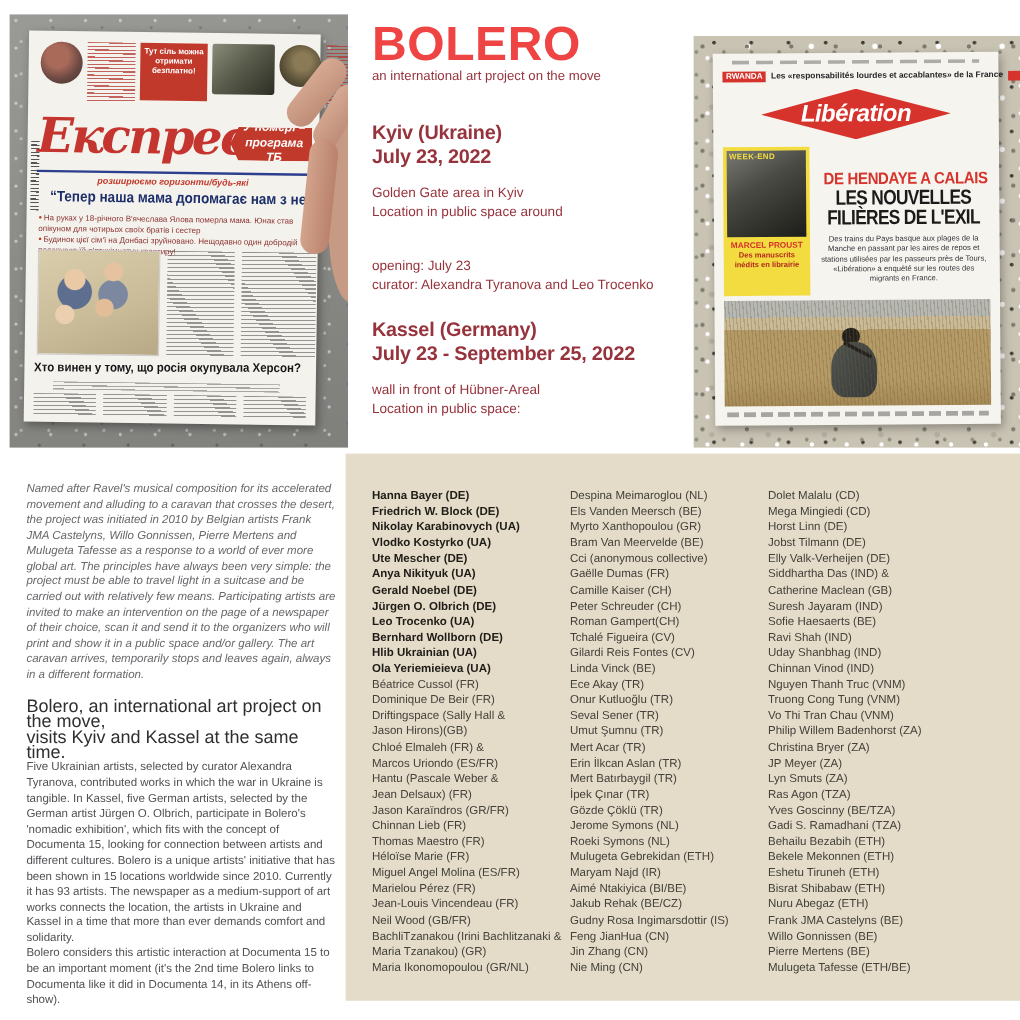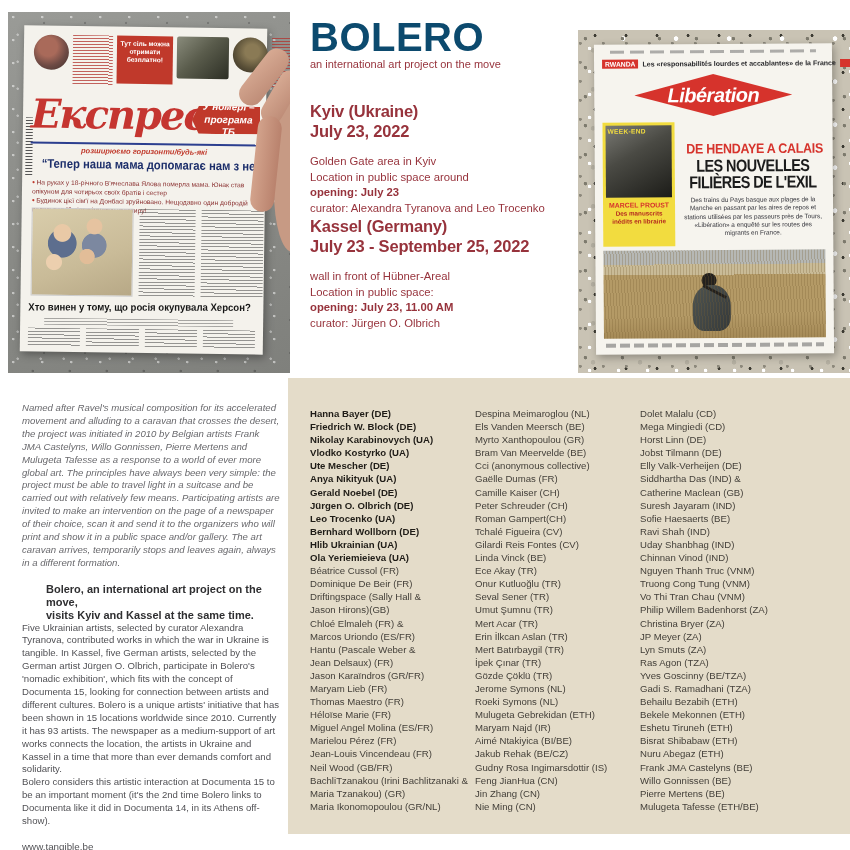--- a/index.html
+++ b/index.html
@@ -67,27 +67,27 @@
   .finger{position:absolute;border-radius:12px;background:linear-gradient(100deg,#d8ab94,#bd8b76);}
   .f1{width:24px;height:66px;right:26px;top:2px;transform:rotate(38deg);}
   .f2{width:22px;height:58px;right:10px;top:26px;transform:rotate(30deg);}
   .thumb{position:absolute;width:24px;height:96px;right:24px;top:74px;border-radius:12px;
     background:linear-gradient(90deg,#d3a38c,#b9826d);transform:rotate(6deg);}
   .palm{position:absolute;right:-18px;top:60px;width:46px;height:150px;border-radius:40% 30% 30% 40%;
     background:#c79a84;}
 
   
   .mid-col{position:absolute;left:310px;top:16px;width:268px;color:var(--accent,#97333c);}
-  .bolero-title{font-weight:bold;font-size:40px;line-height:42px;letter-spacing:.5px;color:#0c4a6e;}
+  .bolero-title{font-weight:bold;font-size:40px;line-height:42px;letter-spacing:.5px;color:#ef4444;}
   .bolero-sub{font-size:11px;margin-top:0;}
   .ev-head{font-weight:bold;font-size:16.5px;line-height:20px;letter-spacing:-.2px;}
   .ev-head.kyiv{margin-top:31px;}
-  .ev-head.kassel{}
+  .ev-head.kassel{margin-top:19px;}
   .ev-body{font-size:11.3px;line-height:15.5px;margin-top:13px;}
-  .bold{font-weight:bold;}
+  .bold{font-weight:normal;margin-top:30px;}
 
   
   .photo-right{position:absolute;left:578px;top:30px;width:272px;height:343px;overflow:hidden;
     background-color:#c9c3b4;
     background-image:
       radial-gradient(circle at 20% 30%,#7e7b6e 0 1.5px,transparent 2px),
       radial-gradient(circle at 70% 60%,#4f4c42 0 1.5px,transparent 2px),
       radial-gradient(circle at 40% 80%,#ffffff 0 1.5px,transparent 2px),
       radial-gradient(circle at 85% 20%,#ffffff 0 2px,transparent 2.6px),
       radial-gradient(circle at 10% 70%,#8d897c 0 1.2px,transparent 1.8px),
@@ -129,21 +129,21 @@
     background:#23211e;}
   .lb-person-body{position:absolute;left:40%;top:40%;width:38px;height:46px;border-radius:45% 45% 30% 30%;
     background:linear-gradient(120deg,#4e5451,#35393a);}
   .lb-strap{position:absolute;left:44%;top:46%;width:26px;height:3px;background:#23211e;transform:rotate(28deg);}
   .lb-footer{position:absolute;left:10px;right:10px;bottom:7px;height:4px;
     background:repeating-linear-gradient(to right,rgba(100,100,100,.55) 0 10px,transparent 10px 14px);}
 
   
   .about-col{position:absolute;left:22px;top:402px;width:258px;}
   .about-intro{font-style:italic;color:#68686c;font-size:9.6px;line-height:12.9px;}
-  .about-head{margin-top:13px;font-weight:bold;color:#2f2f31;font-size:11px;line-height:12.9px;margin-left:24px;}
+  .about-head{margin-top:13px;font-weight:normal;color:#2f2f31;font-size:15px;line-height:12.9px;}
   .about-body{color:#515155;font-size:9.6px;line-height:12.9px;}
   .about-url{margin-top:13px;color:#515155;font-size:9.8px;}
 
   
   .names-panel{position:absolute;left:288px;top:378px;width:562px;height:456px;
     background:var(--panel,#e4dcc9);}
   .names-col{position:absolute;top:29px;width:160px;}
   .names-col.c0{left:22px;}
   .names-col.c1{left:187px;}
   .names-col.c2{left:352px;}
@@ -287,21 +287,21 @@
         <div class="artist-line b">Ola Yeriemieieva (UA)</div>
         <div class="artist-line">Béatrice Cussol (FR)</div>
         <div class="artist-line">Dominique De Beir (FR)</div>
         <div class="artist-line">Driftingspace (Sally Hall &amp;</div>
         <div class="artist-line">Jason Hirons)(GB)</div>
         <div class="artist-line">Chloé Elmaleh (FR) &amp;</div>
         <div class="artist-line">Marcos Uriondo (ES/FR)</div>
         <div class="artist-line">Hantu (Pascale Weber &amp;</div>
         <div class="artist-line">Jean Delsaux) (FR)</div>
         <div class="artist-line">Jason Karaïndros (GR/FR)</div>
-        <div class="artist-line">Maryam Lieb (FR)</div>
+        <div class="artist-line">Chinnan Lieb (FR)</div>
         <div class="artist-line">Thomas Maestro (FR)</div>
         <div class="artist-line">Héloïse Marie (FR)</div>
         <div class="artist-line">Miguel Angel Molina (ES/FR)</div>
         <div class="artist-line">Marielou Pérez  (FR)</div>
         <div class="artist-line">Jean-Louis Vincendeau (FR)</div>
         <div class="artist-line">Neil Wood (GB/FR)</div>
         <div class="artist-line">BachliTzanakou (Irini Bachlitzanaki &amp;</div>
         <div class="artist-line">Maria Tzanakou) (GR)</div>
         <div class="artist-line">Maria Ikonomopoulou (GR/NL)</div>
       </div>

